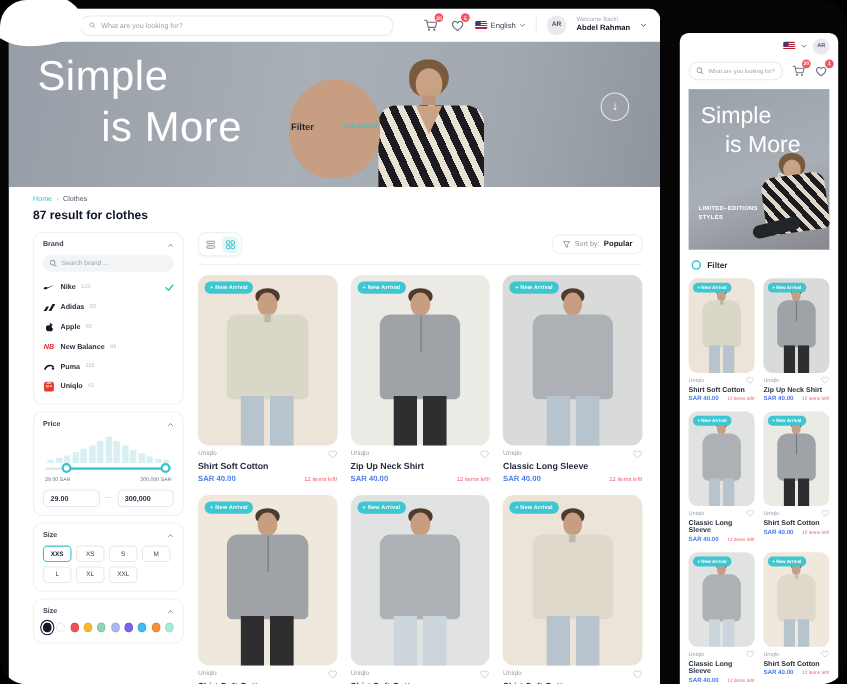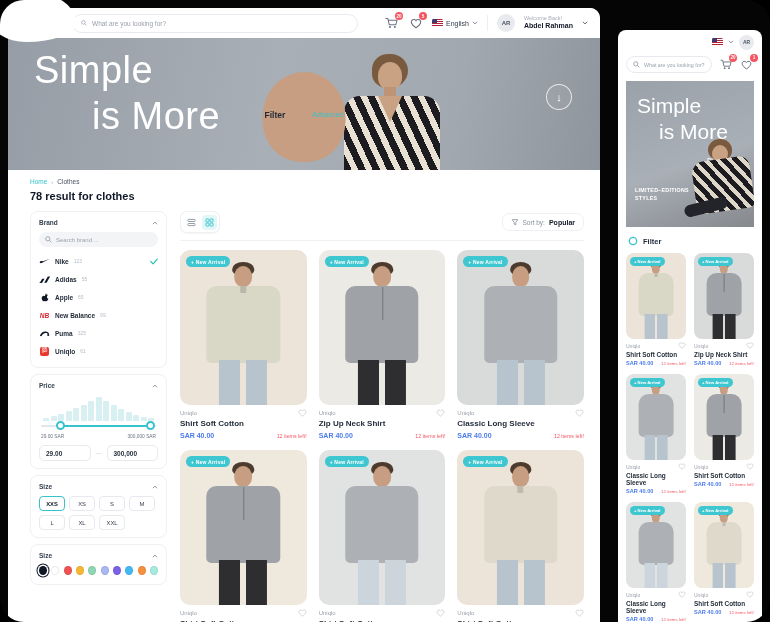--- a/index.html
+++ b/index.html
@@ -219,21 +219,21 @@
       </div>
       <div class="hero-scroll">↓</div>
     </div>
 
     <div class="d-content">
       <div class="crumbs">
         <span class="crumb-home">Home</span>
         <span class="crumb-sep">›</span>
         <span class="crumb-cur">Clothes</span>
       </div>
-      <div class="results-h">78 result for clothes</div>
+      <div class="results-h">87 result for clothes</div>
 
       <div class="d-body">
 
         <div class="f-col">
           <div class="f-head">
             <span class="f-title">Filter</span>
             <span class="f-adv">Advanced</span>
           </div>
 
           <div class="f-card">

